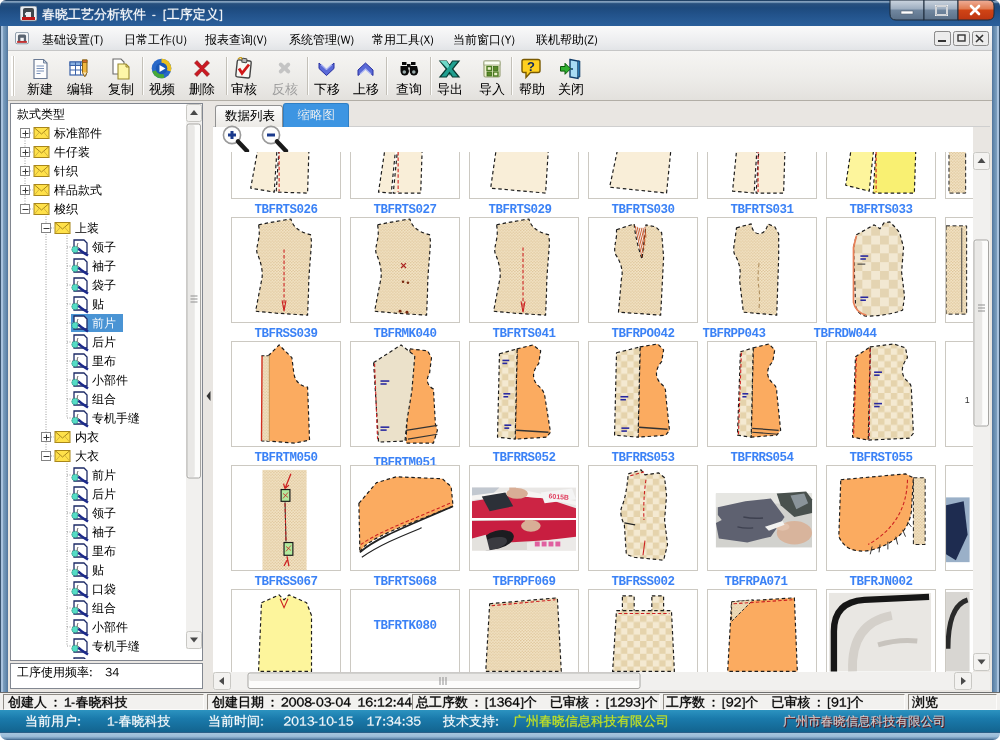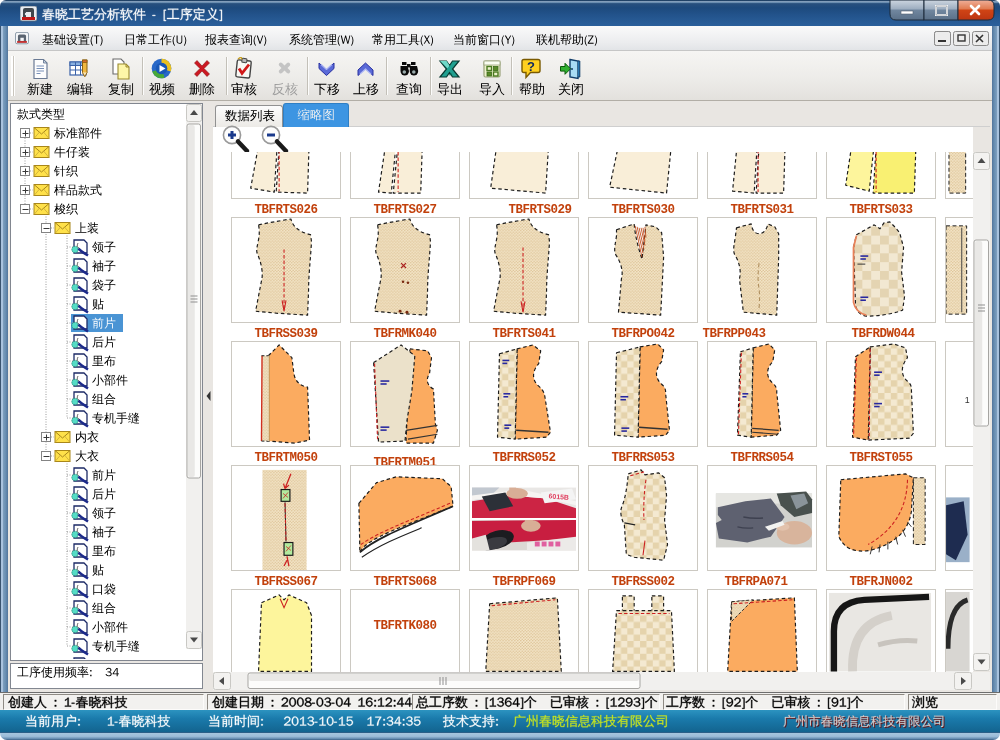--- a/index.html
+++ b/index.html
@@ -13,21 +13,21 @@
 #menubar{left:8px;top:26px;width:984px;height:25px;background:linear-gradient(180deg,#fafafa,#ebecee 70%,#e2e4e7);border-bottom:1px solid #c6c6c6}
 #toolbar{left:8px;top:51px;width:984px;height:50px;background:linear-gradient(180deg,#f6f5f3,#ecebe8 60%,#e3e1dd);border-bottom:1px solid #b2aea6}
 .tsep{position:absolute;top:57px;width:2px;height:38px;border-left:1px solid #c3c0b8;border-right:1px solid #fcfcfb}
 #grip{left:11px;top:56px;width:4px;height:40px;border-left:2px solid #fff;background:#c9c5bd;border-right:1px solid #fff}
 #lpanel{left:10px;top:103px;width:193px;height:558px;background:#fff;border:1px solid #828790}
 #freqbox{left:10px;top:663px;width:193px;height:26px;background:#fff;border:1px solid #828790}
 #content{left:213px;top:127px;width:760px;height:545px;background:#fff}
 #tab1{left:215px;top:105px;width:68px;height:22px;background:linear-gradient(180deg,#fcfcfc,#eceae6);border:1px solid #919191;border-bottom:none;border-radius:3px 3px 0 0}
 #tab2{left:283px;top:103px;width:66px;height:24px;background:#3d95e2;border:1px solid #2f7fc4;border-bottom:none;border-radius:3px 3px 0 0}
 .cell{position:absolute;width:110px;height:106px;background:#fff;border:1px solid #ccc9c2}
-.clab{position:absolute;width:110px;text-align:center;font-family:"Liberation Mono",monospace;font-weight:bold;font-size:12.5px;letter-spacing:-.5px;color:#c2410c}
+.clab{position:absolute;width:110px;text-align:center;font-family:"Liberation Mono",monospace;font-weight:bold;font-size:12.5px;letter-spacing:-.5px;color:#3b82f6}
 #sb1{left:0;top:692px;width:1000px;height:18px;background:#f1f0ee;border-top:1px solid #6e6e6e}
 .sp{position:absolute;top:694px;height:16px;border:1px solid #8e8a84;border-bottom-color:#fcfbfa;border-right-color:#fcfbfa;background:#f2f1ef}
 #bluebar{left:0;top:710px;width:1000px;height:22px;background:linear-gradient(180deg,#2c93c0,#1a7aab 40%,#13648f 100%)}
 #botstrip{left:0;top:732px;width:1000px;height:8px;border-radius:0 0 7px 7px;background:linear-gradient(180deg,#2b5f88 0,#2b5f88 1px,#a6c6de 1px,#9cbcd8 55%,#6f95b8 80%,#3c6186 100%)}
 
 </style></head><body>
 <div class="abs" id="titlebar"></div>
 <svg class="abs" style="left:20px;top:6px" width="17" height="16" viewBox="0 0 17 16">
 <rect x="0" y="0" width="17" height="15" rx="2" fill="#e9edf2" stroke="#5a6a7a" stroke-width="0.8"></rect>
 <rect x="2" y="11" width="13" height="3" fill="#c01818"></rect>
@@ -501,21 +501,21 @@
 <path d="M49,40 L73,42 L71,101 L43,101 Z" fill="#f9eed8" stroke="#1c1c1c" stroke-width="1.2" stroke-dasharray="3.6,2.8" stroke-linejoin="round"></path>
 <path d="M48,42 V100" stroke="#cc2020" stroke-width="1.1" stroke-dasharray="3.5,2.2" fill="none"></path>
       </svg>
 </div>
 <div class="clab" style="left:137px;top:51px">TBFRTS027</div>
 <div class="cell" style="left:256px;top:-59px">
 <svg width="108" height="104" viewBox="0 0 110 106">
 <path d="M29,40 L81,38 L77,101 L21,96 Z" fill="#f9eed8" stroke="#1c1c1c" stroke-width="1.2" stroke-dasharray="3.6,2.8" stroke-linejoin="round"></path>
       </svg>
 </div>
-<div class="clab" style="left:272px;top:51px">TBFRTS029</div>
+<div class="clab" style="left:252px;top:51px">TBFRTS029</div>
 <div class="cell" style="left:375px;top:-59px">
 <svg width="108" height="104" viewBox="0 0 110 106">
 <path d="M33,38 L85,41 L79,101 L21,95 Z" fill="#f9eed8" stroke="#1c1c1c" stroke-width="1.2" stroke-dasharray="3.6,2.8" stroke-linejoin="round"></path>
       </svg>
 </div>
 <div class="clab" style="left:375px;top:51px">TBFRTS030</div>
 <div class="cell" style="left:494px;top:-59px">
 <svg width="108" height="104" viewBox="0 0 110 106">
 <path d="M31,38 L51,38 L47,101 L25,99 Z" fill="#f9eed8" stroke="#1c1c1c" stroke-width="1.2" stroke-dasharray="3.6,2.8" stroke-linejoin="round"></path>
 <path d="M53,38 L79,38 L77,101 L49,101 Z" fill="#f9eed8" stroke="#1c1c1c" stroke-width="1.2" stroke-dasharray="3.6,2.8" stroke-linejoin="round"></path>
@@ -592,21 +592,21 @@
           <rect x="34" y="38" width="8" height="1.6"></rect>
           <rect x="34" y="41" width="5.6" height="1.6"></rect>
         </g>
         <g fill="#2828a0">
           <rect x="34" y="80" width="8" height="1.6"></rect>
           <rect x="34" y="83" width="5.6" height="1.6"></rect>
         </g>
         <path d="M31,47 h8" stroke="#333" stroke-width="1"></path>
       </svg>
 </div>
-<div class="clab" style="left:615px;top:175px">TBFRDW044</div>
+<div class="clab" style="left:577px;top:175px">TBFRDW044</div>
 <div class="cell" style="left:732px;top:65px">
 <svg width="108" height="104" viewBox="0 0 110 106">
         <rect x="0" y="8" width="21" height="90" fill="url(#dt)" stroke="#1c1c1c" stroke-dasharray="4,2.6"></rect>
         <line x1="16" y1="10" x2="16" y2="96" stroke="#444"></line>
       </svg>
 </div>
 <div class="cell" style="left:18px;top:189px">
 <svg width="108" height="104" viewBox="0 0 110 106">
 <path d="M37,14 L48,3 L61,16 L63,32 Q65,44 77,46 L79,100 L64,103 L36,101 Z" fill="#fbab60" stroke="#1c1c1c" stroke-width="1.2" stroke-dasharray="3.6,2.8" stroke-linejoin="round"></path>
 <rect x="30" y="14" width="8" height="87" fill="url(#dt)" stroke="none"></rect>

